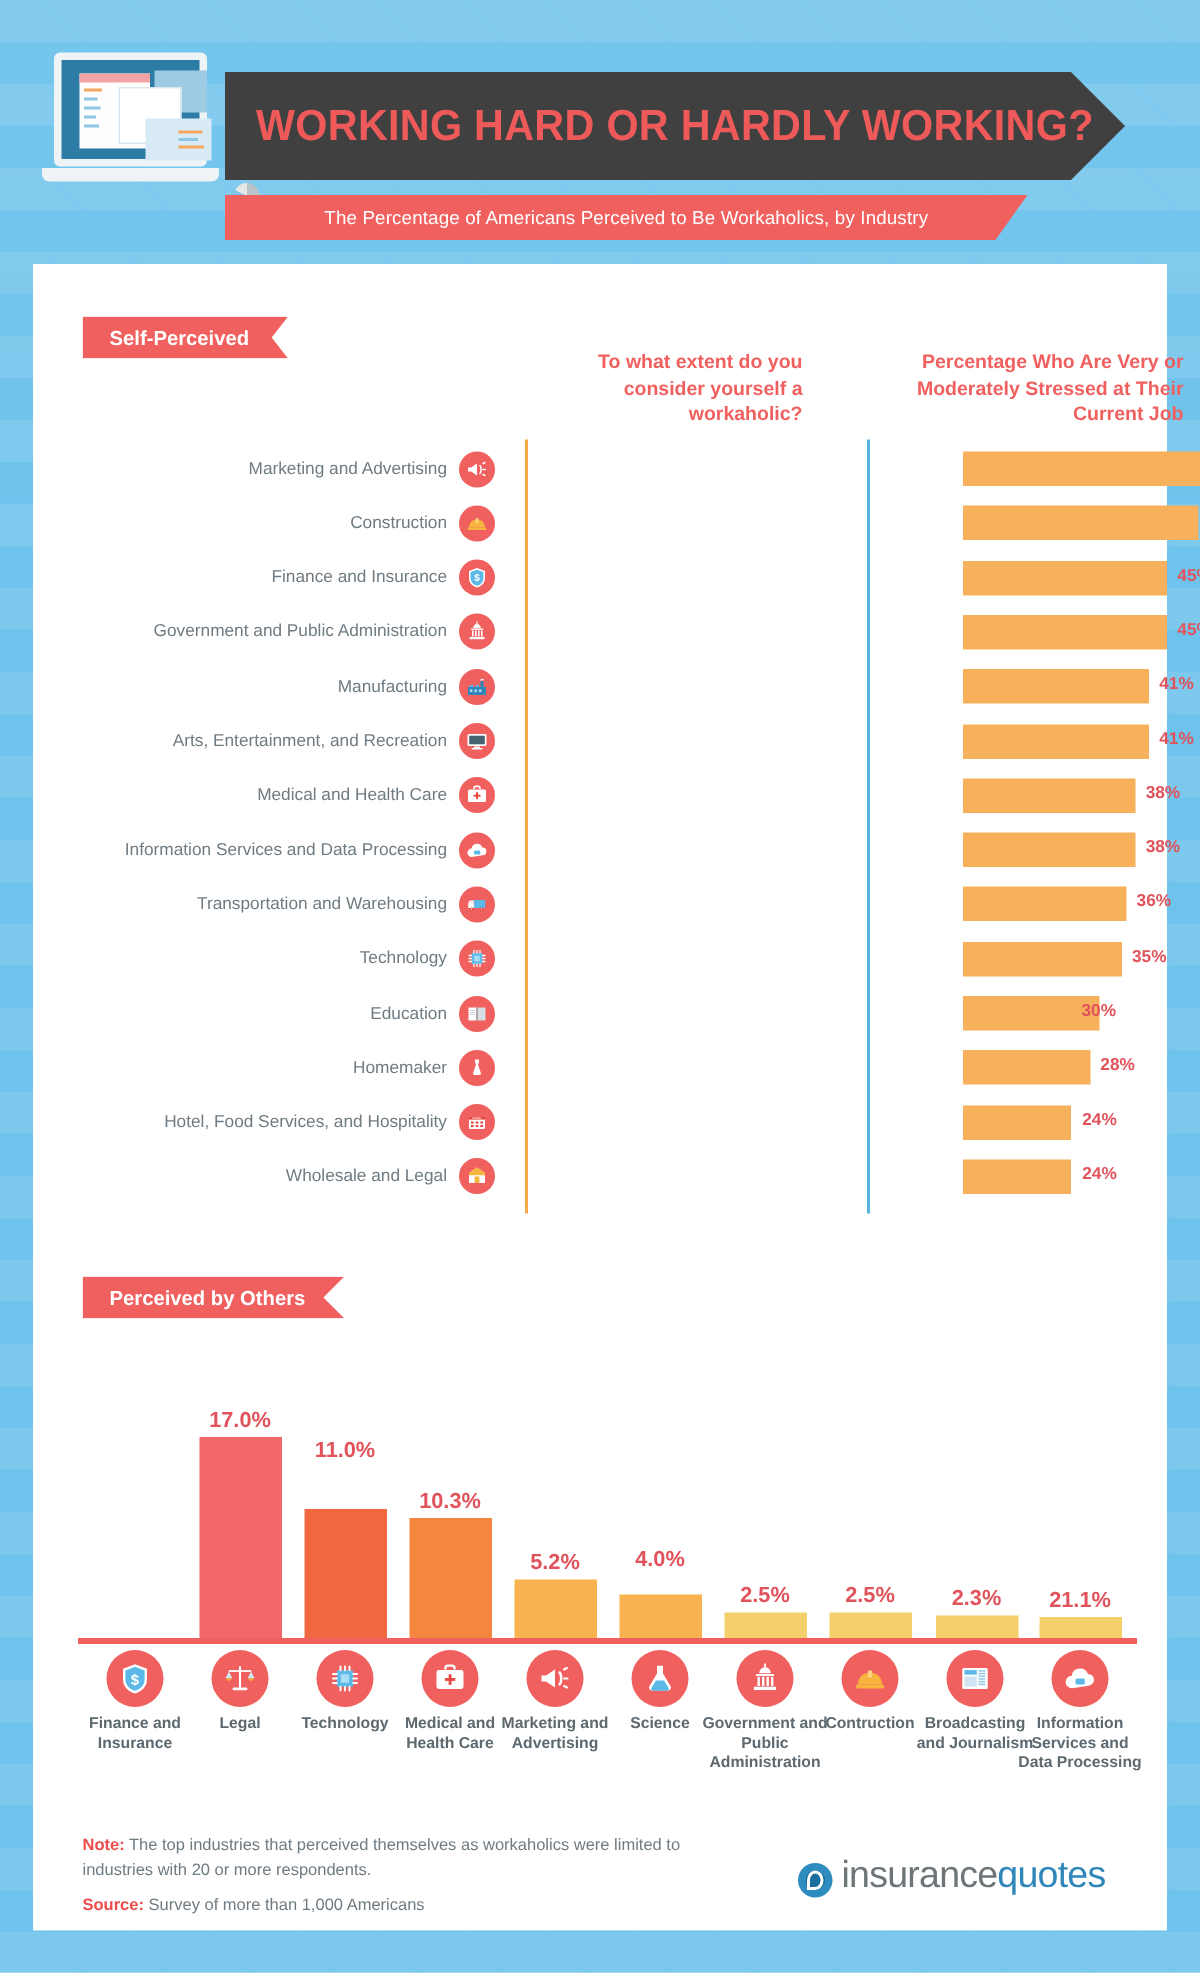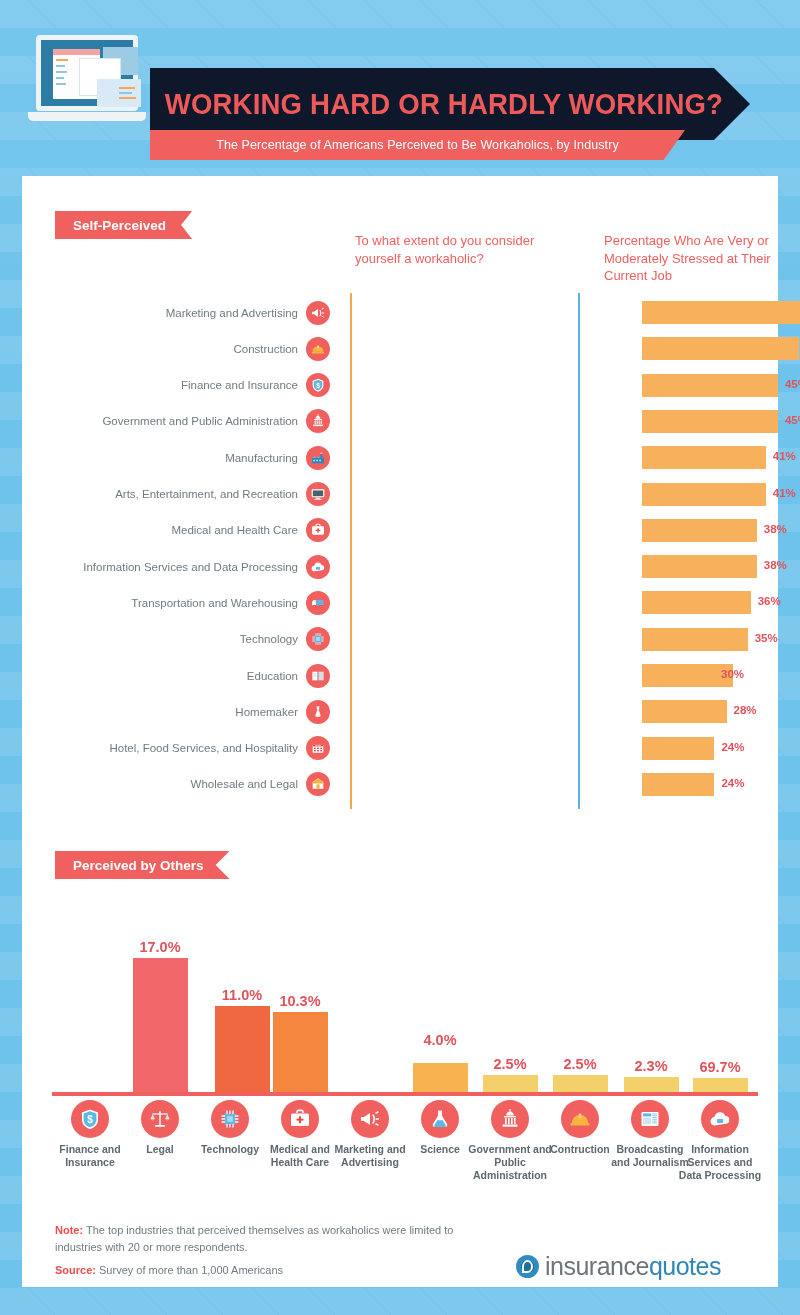--- a/index.html
+++ b/index.html
@@ -41,25 +41,24 @@
   #laptop .w1:before{content:"";position:absolute;left:0;top:0;width:47px;height:6px;background:#f3a3a3;}
   #laptop .w2{position:absolute;left:38px;top:18px;width:42px;height:38px;background:#fff;border:1px solid #d9e6ee;box-sizing:border-box;}
   #laptop .w3{position:absolute;left:62px;top:7px;width:35px;height:28px;background:#9ecbe4;}
   #laptop .w4{position:absolute;left:56px;top:39px;width:44px;height:28px;background:#d7eaf5;}
   #laptop .pie{position:absolute;left:59px;top:43px;width:17px;height:17px;border-radius:50%;
     background:conic-gradient(#b9c3c9 0 35%, #f7c56a 35% 62%, #7fc4e8 62% 82%, #e8e8e8 82% 100%);}
   #laptop .ln{position:absolute;background:#f5a75e;height:2px;}
   #laptop .lnb{position:absolute;background:#8ec6e4;height:2px;}
 
   #title-banner{
-    position:absolute;left:150px;top:48px;width:600px;height:72px;background:#0f172a;
+    position:absolute;left:150px;top:48px;width:600px;height:72px;background:#404040;
     clip-path:polygon(0 0, 100% 0, 100% 100%, 0 100%, 4% 50%);
-    display:flex;align-items:center;justify-content:flex-start;
+    display:flex;align-items:center;justify-content:center;
     box-shadow:0 2px 6px rgba(0,0,0,.06);
-    margin-top:20px;
   }
   #title-banner.notch{
     clip-path:polygon(0 0, 94% 0, 100% 50%, 94% 100%, 0 100%);
   }
   #title-text{
     color:#ee5a5a;font-size:29px;font-weight:bold;letter-spacing:.2px;
     font-family:"Liberation Sans", sans-serif;white-space:nowrap;
     transform:scaleX(.95);
   }
   #subtitle-banner{
@@ -80,22 +79,22 @@
     display:flex;align-items:center;padding-left:18px;padding-right:26px;
     font-size:13.5px;font-weight:bold;box-sizing:border-box;
     clip-path:polygon(0 0,100% 0,92% 50%,100% 100%,0 100%);
     white-space:nowrap;
   }
   #ribbon-self{left:55px;top:211px;}
   #ribbon-others{left:55px;top:851px;}
 
   
   .col-head{
-    position:absolute;color:#f0605f;font-weight:normal;font-size:13px;
-    text-align:left;line-height:1.35;
+    position:absolute;color:#f0605f;font-weight:bold;font-size:13px;
+    text-align:right;line-height:1.35;
   }
   #head-left{left:355px;top:232px;width:180px;}
   #head-right{left:604px;top:232px;width:185px;}
 
   
   #sp-chart{position:absolute;left:40px;top:296px;width:730px;height:510px;}
   .sp-row{position:absolute;left:0;width:730px;height:33px;display:flex;align-items:center;}
   .sp-label{
     width:266px;text-align:right;padding-right:8px;
     font-size:11.5px;color:#6f7b82;box-sizing:border-box;white-space:nowrap;
@@ -123,21 +122,21 @@
   .po-icon{width:38px;height:38px;border-radius:50%;background:#f0605f;
     display:flex;align-items:center;justify-content:center;}
   .po-name{margin-top:5px;font-size:10.5px;font-weight:bold;color:#5d686f;
     text-align:center;line-height:1.25;}
 
   
   #note{position:absolute;left:55px;top:1222px;width:430px;font-size:11px;color:#6f7b82;line-height:1.55;}
   #note b{color:#ee4b4b;}
   #source{position:absolute;left:55px;top:1264px;width:430px;font-size:11px;color:#6f7b82;}
   #source b{color:#ee4b4b;}
-  #logo{position:absolute;left:516px;top:1236px;display:flex;align-items:center;margin-top:16px;}
+  #logo{position:absolute;left:532px;top:1236px;display:flex;align-items:flex-end;}
   #logo .mark{width:23px;height:23px;border-radius:50%;
     background:radial-gradient(circle at 50% 50%, #1b6f9e 0 40%, #2f8cbf 40% 100%);
     margin-right:6px;position:relative;}
   #logo .mark:after{content:"";position:absolute;left:6px;top:5px;width:11px;height:13px;
     border:2px solid #fff;border-radius:50% 50% 50% 0;box-sizing:border-box;}
   #logo .t1{font-size:25px;color:#6d7579;letter-spacing:-.5px;}
   #logo .t2{font-size:25px;color:#2f86b9;letter-spacing:-.5px;}
 </style>
 </head>
 <body>
@@ -411,46 +410,50 @@
 
 <div class="ribbon" id="ribbon-others">
   <span>Perceived by Others</span>
 </div>
 
 <div id="po-chart">
     <div class="po-col" style="left: 74px; align-items: center;">
       <div class="po-val">17.0%</div>
       <div class="po-bar" style="height: 136.85px; background: rgb(242, 103, 106);"></div>
     </div>
-    <div class="po-col" style="left: 156px;">
+    <div class="po-col" style="left: 144px; gap: 28px;">
       <div class="po-val">11.0%</div>
       <div class="po-bar" style="height: 88.55px; background: rgb(240, 104, 63);"></div>
     </div>
     <div class="po-col" style="left: 214px;">
       <div class="po-val">10.3%</div>
       <div class="po-bar" style="height: 82.915px; background: rgb(244, 134, 63);"></div>
     </div>
+    <div class="po-col" style="left: 284px;">
+      <div class="po-val">5.2%</div>
+      <div class="po-bar" style="height: 41.86px; background: rgb(247, 179, 79);"></div>
+    </div>
     <div class="po-col" style="left: 354px; gap: 12px;">
       <div class="po-val">4.0%</div>
       <div class="po-bar" style="height: 32.2px; background: rgb(247, 179, 79);"></div>
     </div>
     <div class="po-col" style="left: 424px;">
       <div class="po-val">2.5%</div>
       <div class="po-bar" style="height: 20.125px; background: rgb(244, 208, 106);"></div>
     </div>
     <div class="po-col" style="left: 494px;">
       <div class="po-val">2.5%</div>
       <div class="po-bar" style="height: 20.125px; background: rgb(244, 208, 106);"></div>
     </div>
     <div class="po-col" style="left: 565px;">
       <div class="po-val">2.3%</div>
       <div class="po-bar" style="height: 18.515px; background: rgb(244, 208, 106);"></div>
     </div>
     <div class="po-col" style="left: 634px;">
-      <div class="po-val">69.7%</div>
+      <div class="po-val">21.1%</div>
       <div class="po-bar" style="height: 16.905px; background: rgb(244, 208, 106);"></div>
     </div>
   </div>
 <div id="po-baseline"></div>
 <div id="po-icons">
     <div class="po-item" style="left: -8px;">
       <div class="po-icon">
         <svg viewBox="0 0 24 24" width="24" height="24">
           <path d="M12 2.5l8 3v7c0 5-3.6 8.3-8 9.5-4.4-1.2-8-4.5-8-9.5v-7z" fill="#fff"></path>
           <path d="M12 4.2l6.4 2.4v5.9c0 4-2.9 6.7-6.4 7.7-3.5-1-6.4-3.7-6.4-7.7V6.6z" fill="#5cb8e6"></path>

